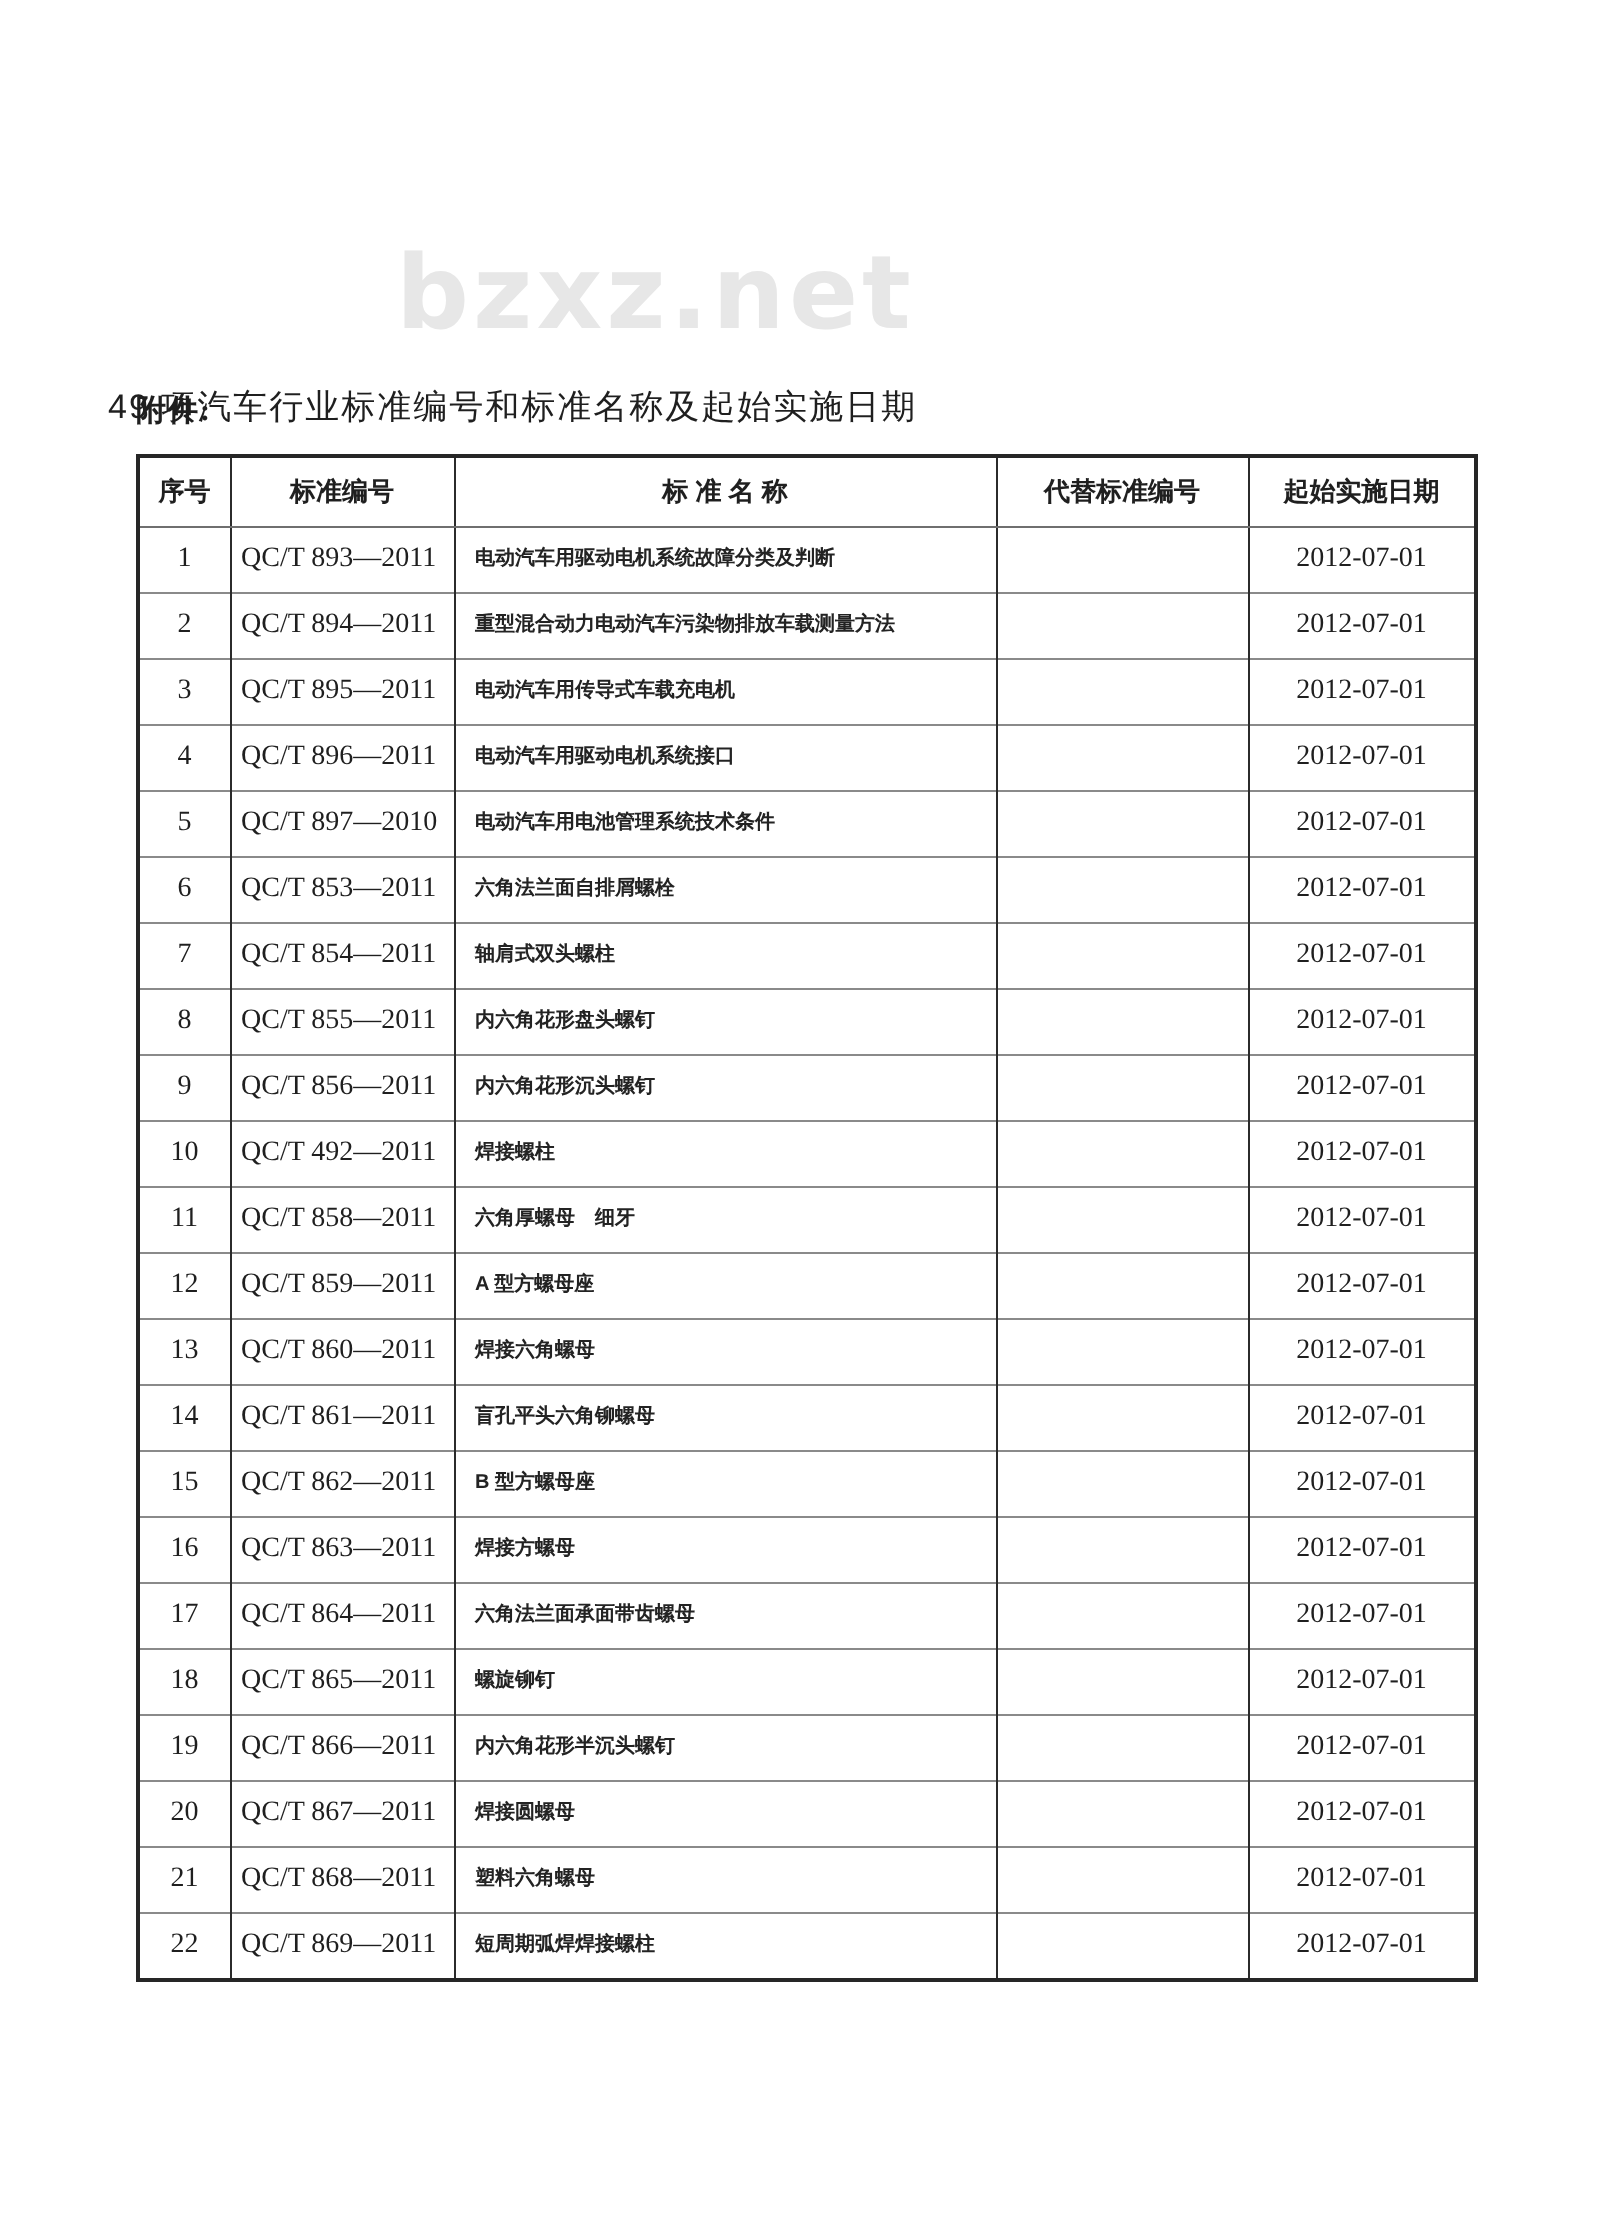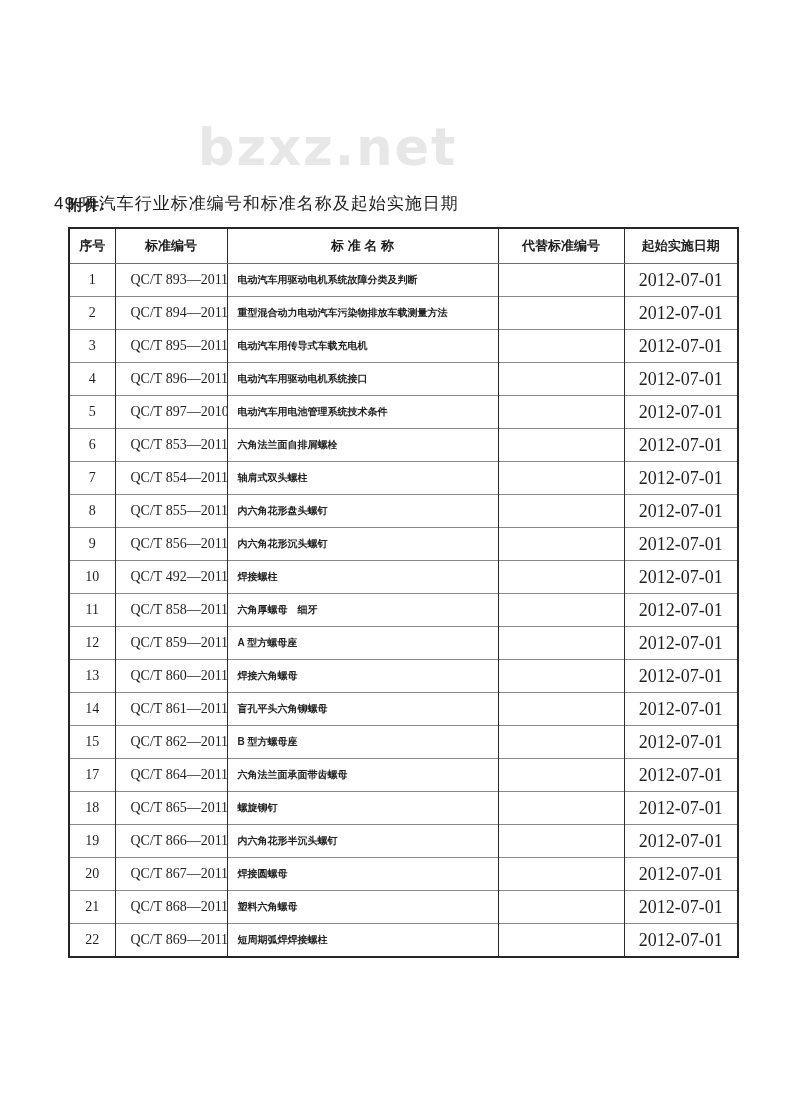--- a/index.html
+++ b/index.html
@@ -46,28 +46,28 @@
   .std-table{border:2px solid #262626;}
   .std-table thead th{
     border-top:none;
     border-bottom:1px solid #6f6f6f;
     font-weight:bold;height:30px;
     font-family:"Liberation Sans","DejaVu Sans",sans-serif;
     font-size:13px;
   }
   .std-table tbody tr{height:33px;}
   td.c-no{text-align:center;font-size:14px;}
-  td.c-code{text-align:left;padding-left:15px;white-space:nowrap;font-size:14px;}
+  td.c-code{text-align:left;padding-left:5px;white-space:nowrap;font-size:14px;}
   td.c-name{
     text-align:left;padding-left:10px;padding-right:8px;
     font-family:"Liberation Sans","DejaVu Sans",sans-serif;
     font-weight:bold;font-size:10px;color:#232323;
   }
   td.c-repl{text-align:center;}
-  td.c-date{text-align:center;white-space:nowrap;font-size:18px;}
+  td.c-date{text-align:center;white-space:nowrap;font-size:14px;}
 </style>
 </head>
 <body>
 
 <div class="watermark">bzxz.net</div>
 
 <div class="attachment">附件:</div>
 
 <div class="doc-title">49 项汽车行业标准编号和标准名称及起始实施日期</div>
 
@@ -202,20 +202,27 @@
   </tr>
 
   <tr>
     <td class="c-no">15</td>
     <td class="c-code">QC/T 862—2011</td>
     <td class="c-name">B 型方螺母座</td>
     <td class="c-repl"></td>
     <td class="c-date">2012-07-01</td>
   </tr>
 
+  <tr>
+    <td class="c-no">16</td>
+    <td class="c-code">QC/T 863—2011</td>
+    <td class="c-name">焊接方螺母</td>
+    <td class="c-repl"></td>
+    <td class="c-date">2012-07-01</td>
+  </tr>
 
   <tr>
     <td class="c-no">17</td>
     <td class="c-code">QC/T 864—2011</td>
     <td class="c-name">六角法兰面承面带齿螺母</td>
     <td class="c-repl"></td>
     <td class="c-date">2012-07-01</td>
   </tr>
 
   <tr>

